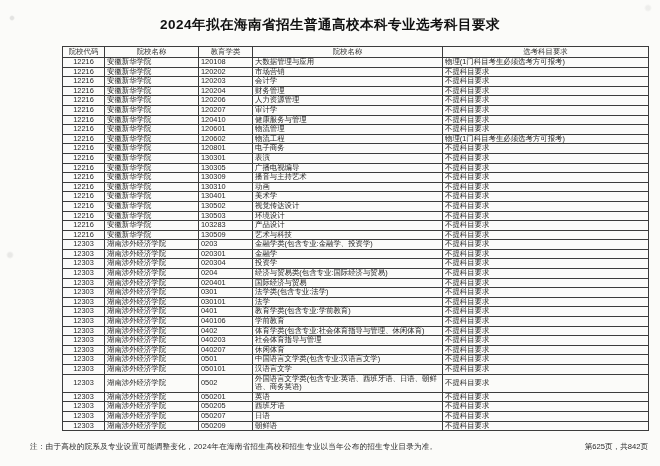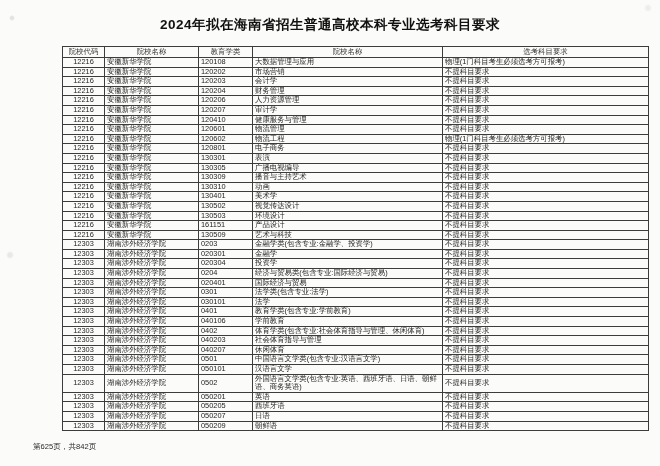--- a/index.html
+++ b/index.html
@@ -200,21 +200,21 @@
         <tr>
           <td class="c0">12216</td>
           <td class="c1">安徽新华学院</td>
           <td class="c2">130503</td>
           <td class="c3">环境设计</td>
           <td class="c4">不提科目要求</td>
         </tr>
         <tr>
           <td class="c0">12216</td>
           <td class="c1">安徽新华学院</td>
-          <td class="c2">161151</td>
+          <td class="c2">103283</td>
           <td class="c3">产品设计</td>
           <td class="c4">不提科目要求</td>
         </tr>
         <tr>
           <td class="c0">12216</td>
           <td class="c1">安徽新华学院</td>
           <td class="c2">130509</td>
           <td class="c3">艺术与科技</td>
           <td class="c4">不提科目要求</td>
         </tr>
@@ -348,16 +348,17 @@
           <td class="c0">12303</td>
           <td class="c1">湖南涉外经济学院</td>
           <td class="c2">050209</td>
           <td class="c3">朝鲜语</td>
           <td class="c4">不提科目要求</td>
         </tr>
       </tbody>
   </table>
 
   <div class="footer">
+    <span class="note">注：由于高校的院系及专业设置可能调整变化，2024年在海南省招生高校和招生专业以当年公布的招生专业目录为准。</span>
     <span class="pageinfo">第625页，共842页</span>
   </div>
 
 </div>
 
 </body></html>

